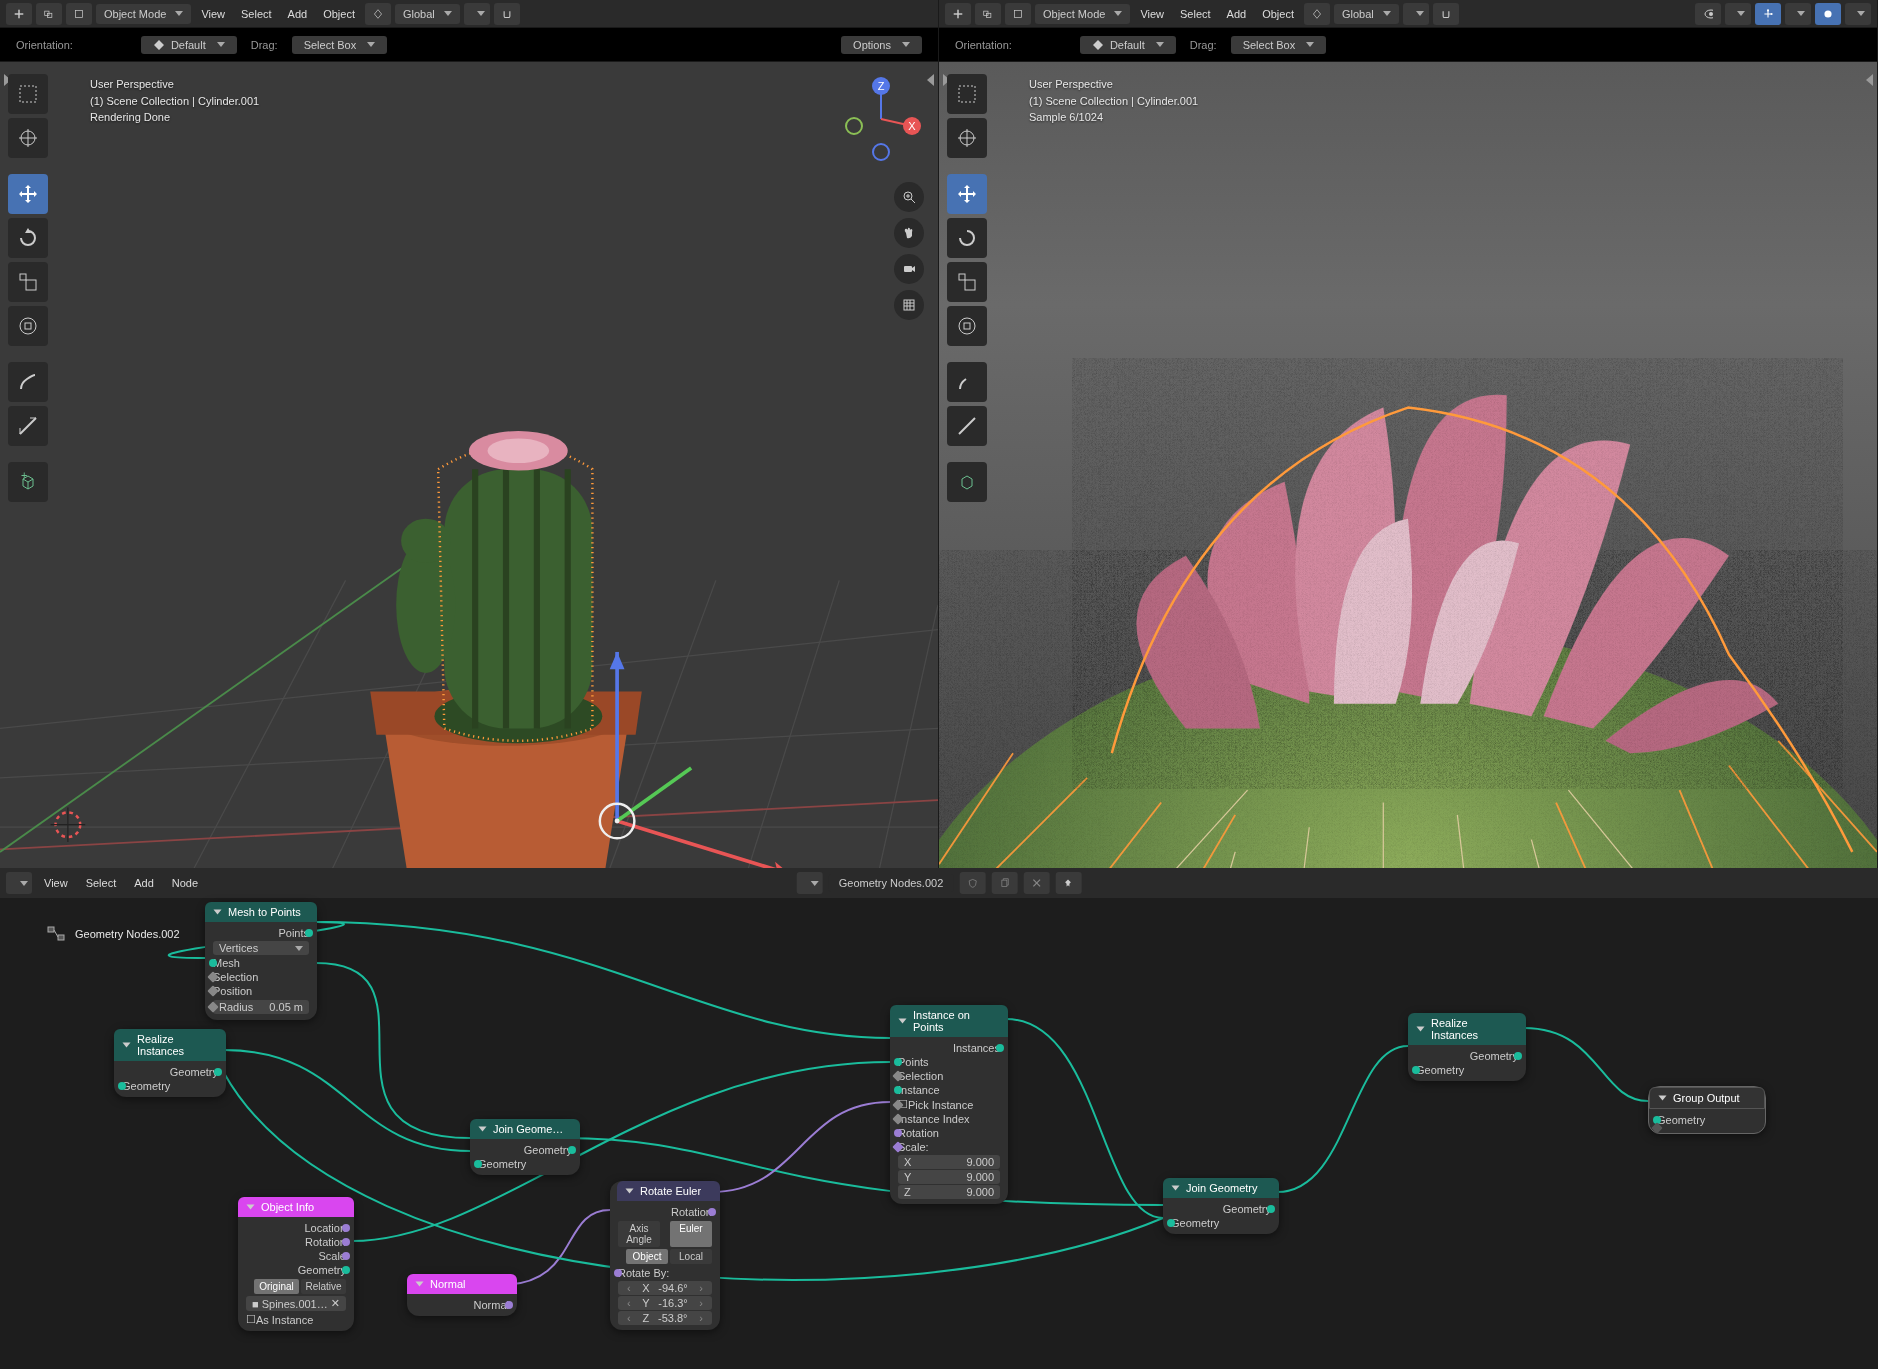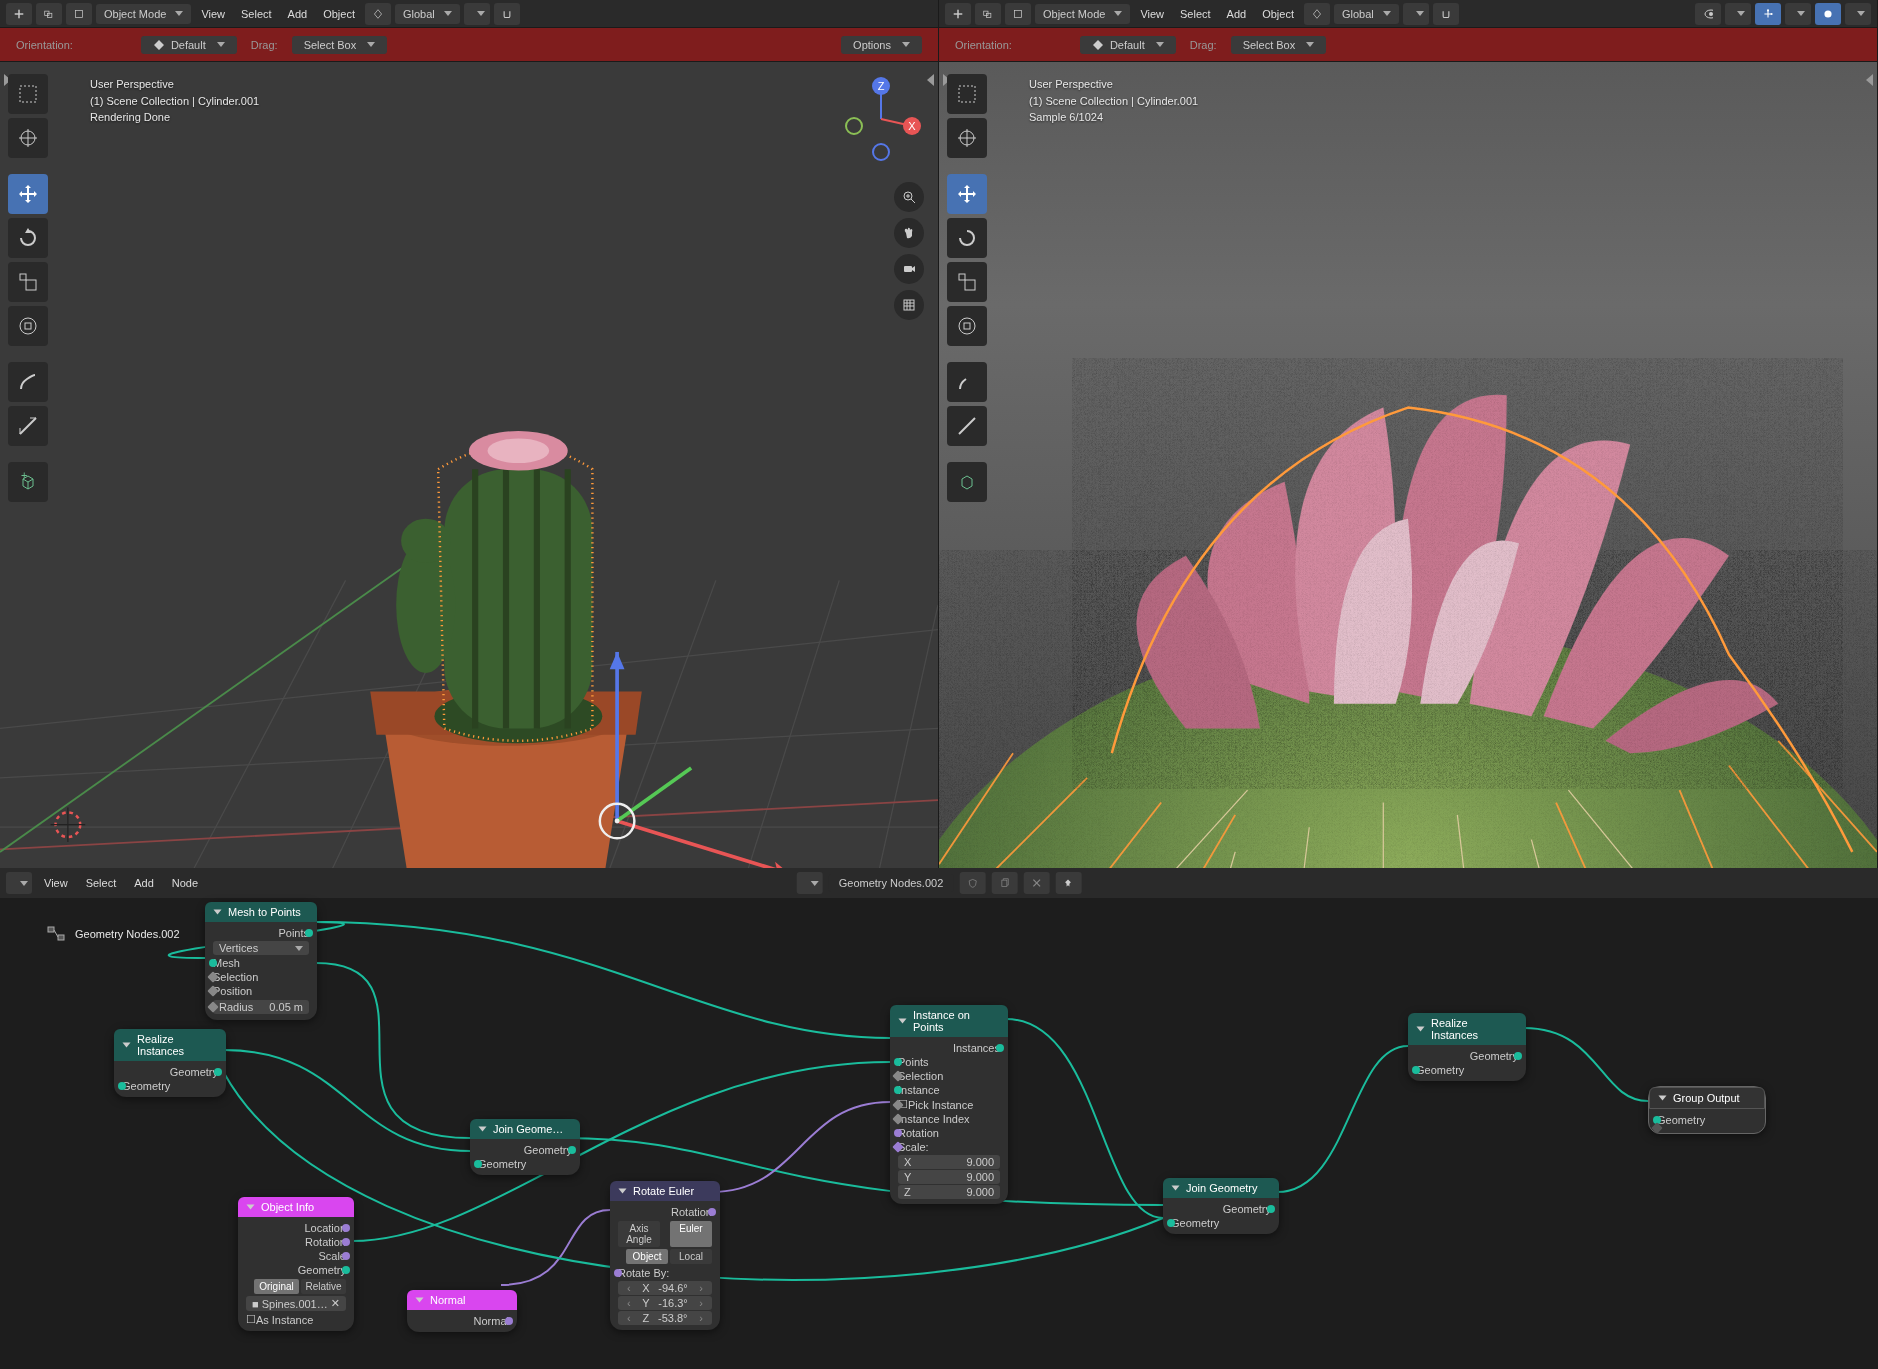--- a/index.html
+++ b/index.html
@@ -3,21 +3,21 @@
 <meta charset="utf-8">
 <style>
 * { margin: 0; padding: 0; box-sizing: border-box; font-family: -apple-system, BlinkMacSystemFont, "Segoe UI", sans-serif; font-size: 11px; }
 body { background: #1a1a1a; color: #ccc; width: 1878px; height: 1369px; overflow: hidden; }
 
 .main-container { display: flex; flex-direction: column; height: 100%; }
 .viewports-row { display: flex; height: 868px; }
 .viewport { flex: 1; background: #393939; display: flex; flex-direction: column; position: relative; border-right: 1px solid #1a1a1a; }
 
 .viewport-header { background: #2a2a2a; height: 28px; display: flex; align-items: center; padding: 12px 6px; gap: 4px; border-bottom: 1px solid #1a1a1a; }
-.viewport-subheader { background: #7f1d1d; height: 34px; display: flex; align-items: center; padding: 0 16px; gap: 14px; border-bottom: 1px solid #1a1a1a; }
+.viewport-subheader { background: #000000; height: 34px; display: flex; align-items: center; padding: 0 16px; gap: 14px; border-bottom: 1px solid #1a1a1a; }
 
 .hdr-btn { background: #3a3a3a; border: none; color: #ccc; padding: 4px 8px; border-radius: 3px; display: flex; align-items: center; gap: 4px; cursor: pointer; }
 .hdr-btn-icon { width: 26px; height: 22px; display: flex; align-items: center; justify-content: center; }
 .hdr-btn.active-blue { background: #4772b3; color: #fff; }
 .hdr-menu { color: #ddd; padding: 2px 6px; cursor: pointer; }
 .chev-down::after { content: ""; display: inline-block; width: 0; height: 0; border-left: 4px solid transparent; border-right: 4px solid transparent; border-top: 5px solid #aaa; margin-left: 5px; vertical-align: middle; }
 .pill-group { display: flex; margin-left: auto; gap: 4px; align-items: center; }
 
 .subheader-label { color: #999; }
 .subheader-drop { background: #3a3a3a; padding: 3px 12px; border-radius: 3px; display: flex; align-items: center; gap: 6px; }
@@ -38,21 +38,21 @@
 
 .node-editor { flex: 1; background: #1d1d1d; position: relative; overflow: hidden; }
 .node-header { background: #2a2a2a; height: 30px; display: flex; align-items: center; padding: 0 6px; gap: 6px; position: relative; }
 .node-title-block { position: absolute; left: 50%; transform: translateX(-50%); display: flex; align-items: center; gap: 6px; }
 
 .node-canvas { position: absolute; inset: 30px 0 0 0; }
 .g-node { position: absolute; background: #303030; border-radius: 12px; box-shadow: 0 2px 8px rgba(0,0,0,.5); min-width: 110px; }
 .g-node-header { padding: 4px 10px; border-radius: 6px 6px 0 0; display: flex; align-items: center; gap: 4px; color: #fff; font-size: 11px; }
 .g-node-header.teal { background: #1d5952; }
 .g-node-header.maroon { background: #d946ef; }
-.g-node-header.purple { background: #3c3a5c; }
+.g-node-header.purple { background: #3c3a5c; margin-left: 7px; }
 .g-node-header.output { background: #333; border: 1px solid #555; }
 .g-node-body { padding: 4px 8px; }
 .g-row { display: flex; align-items: center; padding: 1px 0; font-size: 10px; color: #ccc; position: relative; }
 .g-row.out { justify-content: flex-end; }
 .socket { width: 8px; height: 8px; border-radius: 4px; background: #1abc9c; position: absolute; }
 .socket.in { left: -4px; }
 .socket.out { right: -4px; }
 .socket.diamond { transform: rotate(45deg); background: #888; border-radius: 1px; }
 .socket.purple { background: #9b7dd4; }
 .g-field { flex: 1; display: flex; justify-content: space-between; background: #454545; border-radius: 3px; padding: 1px 6px; margin: 1px 0; align-items: center; }
@@ -647,21 +647,21 @@
               <span>Spines.001…</span>
               <span>✕</span>
             </div>
         <div class="g-row">
               <span>☐ </span>
               <span>As Instance</span>
             </div>
       </div>
     </div>
 
-    <div class="g-node" style="left:407px; top:392px; width:96px">
+    <div class="g-node" style="left:407px; top:376px; width:96px">
       <div class="g-node-header maroon chevron-prefix">
             <span>Normal</span>
           </div>
       <div class="g-node-body">
         <div class="g-row out">
               <span>Normal</span>
               <span class="socket out purple"></span>
             </div>
       </div>
     </div>

